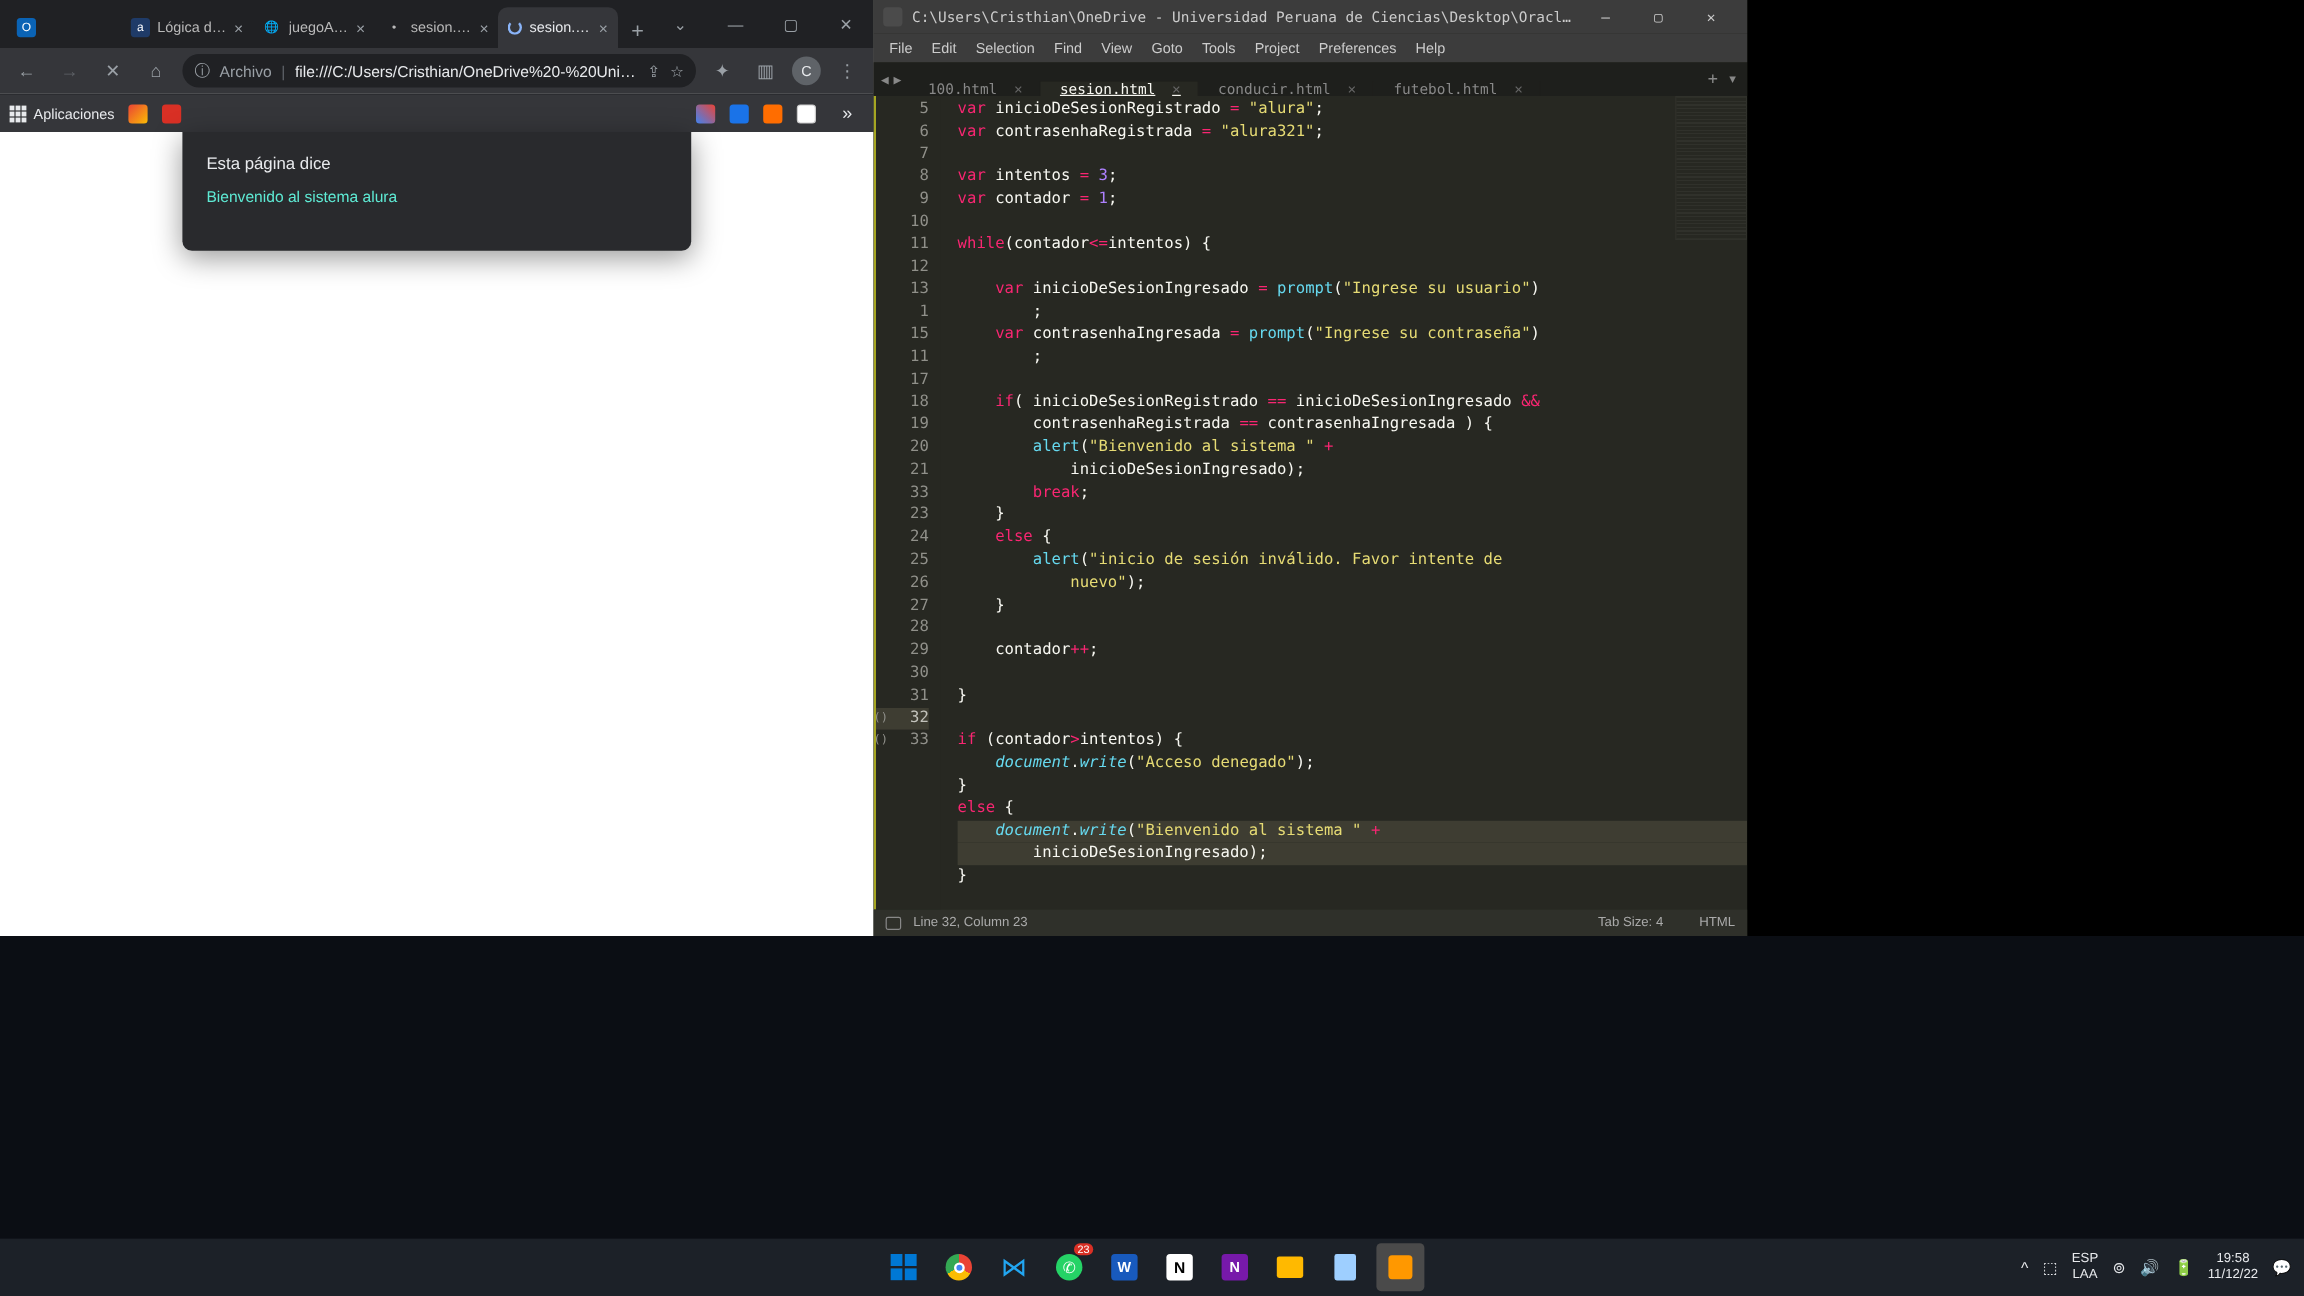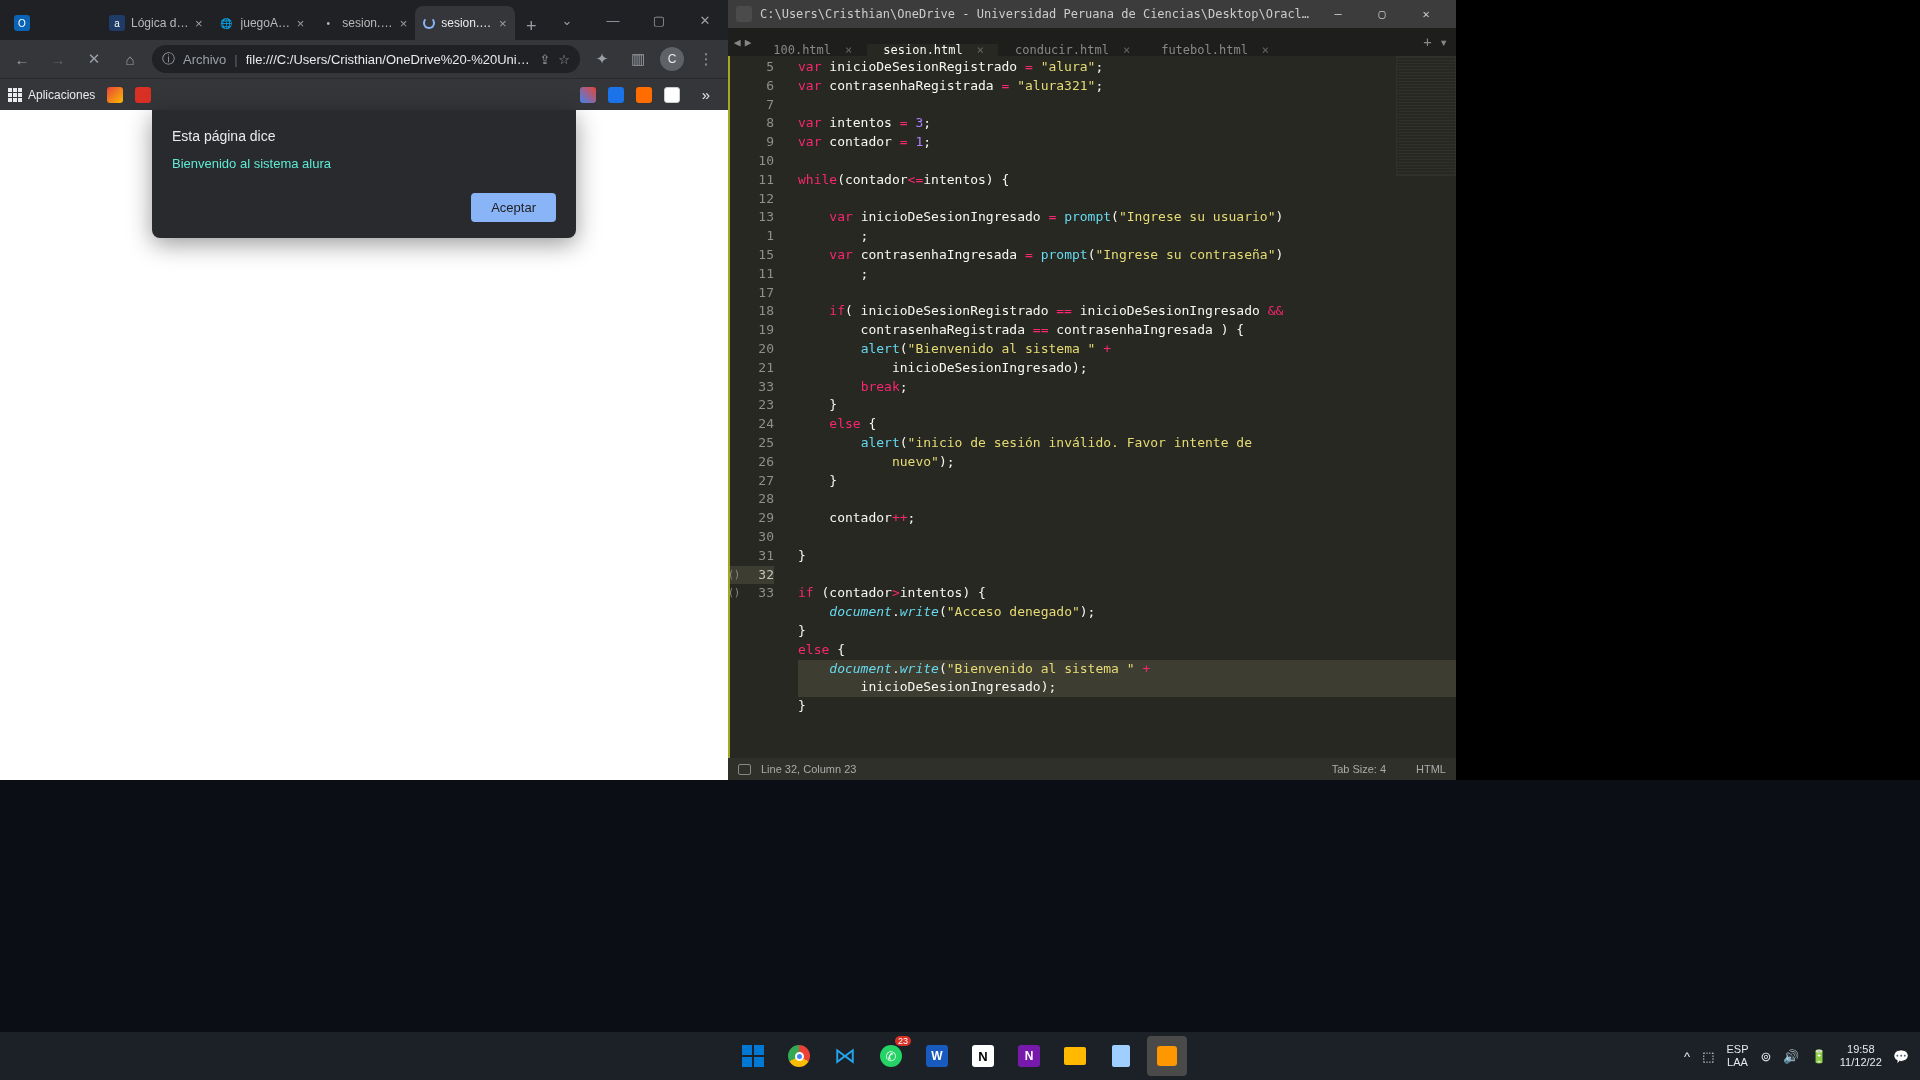--- a/index.html
+++ b/index.html
@@ -45,21 +45,21 @@
     .st-title .path { flex: 1; overflow: hidden; white-space: nowrap; text-overflow: ellipsis; }
     .st-winctrls { display: flex; gap: 0; }
     .st-winbtn { width: 44px; height: 28px; display: flex; align-items: center; justify-content: center; color: #ccc; font-size: 12px; }
     
     .st-menu { height: 24px; background: #3c3c3c; display: flex; align-items: center; padding: 0 6px; gap: 2px; color: #ccc; font-size: 12px; font-family: "Segoe UI", Arial, sans-serif; }
     .st-menu span { padding: 2px 7px; }
     
     .st-tabs { height: 28px; background: #1e1f1c; display: flex; align-items: stretch; }
     .st-nav { display: flex; align-items: center; padding: 0 6px; gap: 4px; color: #888; font-size: 11px; }
     .st-tab { display: flex; align-items: center; padding: 0 14px 0 16px; color: #888; font-size: 12px; gap: 14px; border-right: 1px solid #1e1f1c; margin-top: 16px; }
-    .st-tab.active { background: #272822; color: #f8f8f2; }
+    .st-tab.active { background: #272822; color: #f8f8f2; text-decoration: underline; }
     .st-tab .close { color: #666; font-size: 12px; }
     .st-tabs-right { margin-left: auto; display: flex; align-items: center; padding: 0 8px; gap: 8px; color: #888; font-size: 14px; }
     
     .st-body { flex: 1; display: flex; overflow: hidden; position: relative; }
     .gutter { width: 56px; background: #272822; border-left: 2px solid #a6a622; text-align: right; padding: 2px 10px 0 0; color: #90908a; font-size: 13px; line-height: 18.8px; }
     .gutter .ln.hi { background: #3e3d32; color: #c2c2bb; position: relative; }
     .gutter .ln.hi::before { content: "()"; position: absolute; left: -2px; font-size: 10px; color: #90908a; }
     .code { flex: 1; padding: 2px 0 0 14px; color: #f8f8f2; font-size: 13px; line-height: 18.8px; white-space: pre; overflow: hidden; }
     .minimap { position: absolute; right: 0; top: 0; width: 60px; height: 120px; background: repeating-linear-gradient(#3a3b34 0 1px, transparent 1px 3px); border: 1px solid #3a3b34; opacity: .5; }
     
@@ -179,38 +179,47 @@
     <div class="bmk">
         <span class="bmk-icon" style="background:#fff;border:1px solid #ccc"></span>
       </div>
     <div class="tbtn" style="color:#e8eaed">»</div>
   </div>
 
   <div class="chrome-page">
     <div class="dialog">
       <div class="dlg-title">Esta página dice</div>
       <div class="dlg-msg">Bienvenido al sistema alura</div>
-      <div class="dlg-btns">
-        <button class="dlg-accept">Aceptar</button>
-      </div>
     </div>
   </div>
 </div>
 
 <div class="sublime">
   <div class="st-title">
     <div class="ico"></div>
     <div class="path">C:\Users\Cristhian\OneDrive - Universidad Peruana de Ciencias\Desktop\Oracle\Lógica de programación\sesio…</div>
     <div class="st-winctrls">
       <div class="st-winbtn">—</div>
       <div class="st-winbtn">▢</div>
       <div class="st-winbtn">✕</div>
     </div>
   </div>
 
+  <div class="st-menu" id="st-menu">
+      <span>File</span>
+      <span>Edit</span>
+      <span>Selection</span>
+      <span>Find</span>
+      <span>View</span>
+      <span>Goto</span>
+      <span>Tools</span>
+      <span>Project</span>
+      <span>Preferences</span>
+      <span>Help</span>
+    </div>
 
   <div class="st-tabs">
     <div class="st-nav">
       <span>◀</span>
       <span>▶</span>
     </div>
     <div id="st-tabs-holder" style="display:flex">
         <div class="st-tab">
           <span>100.html</span>
           <span class="close">×</span>

